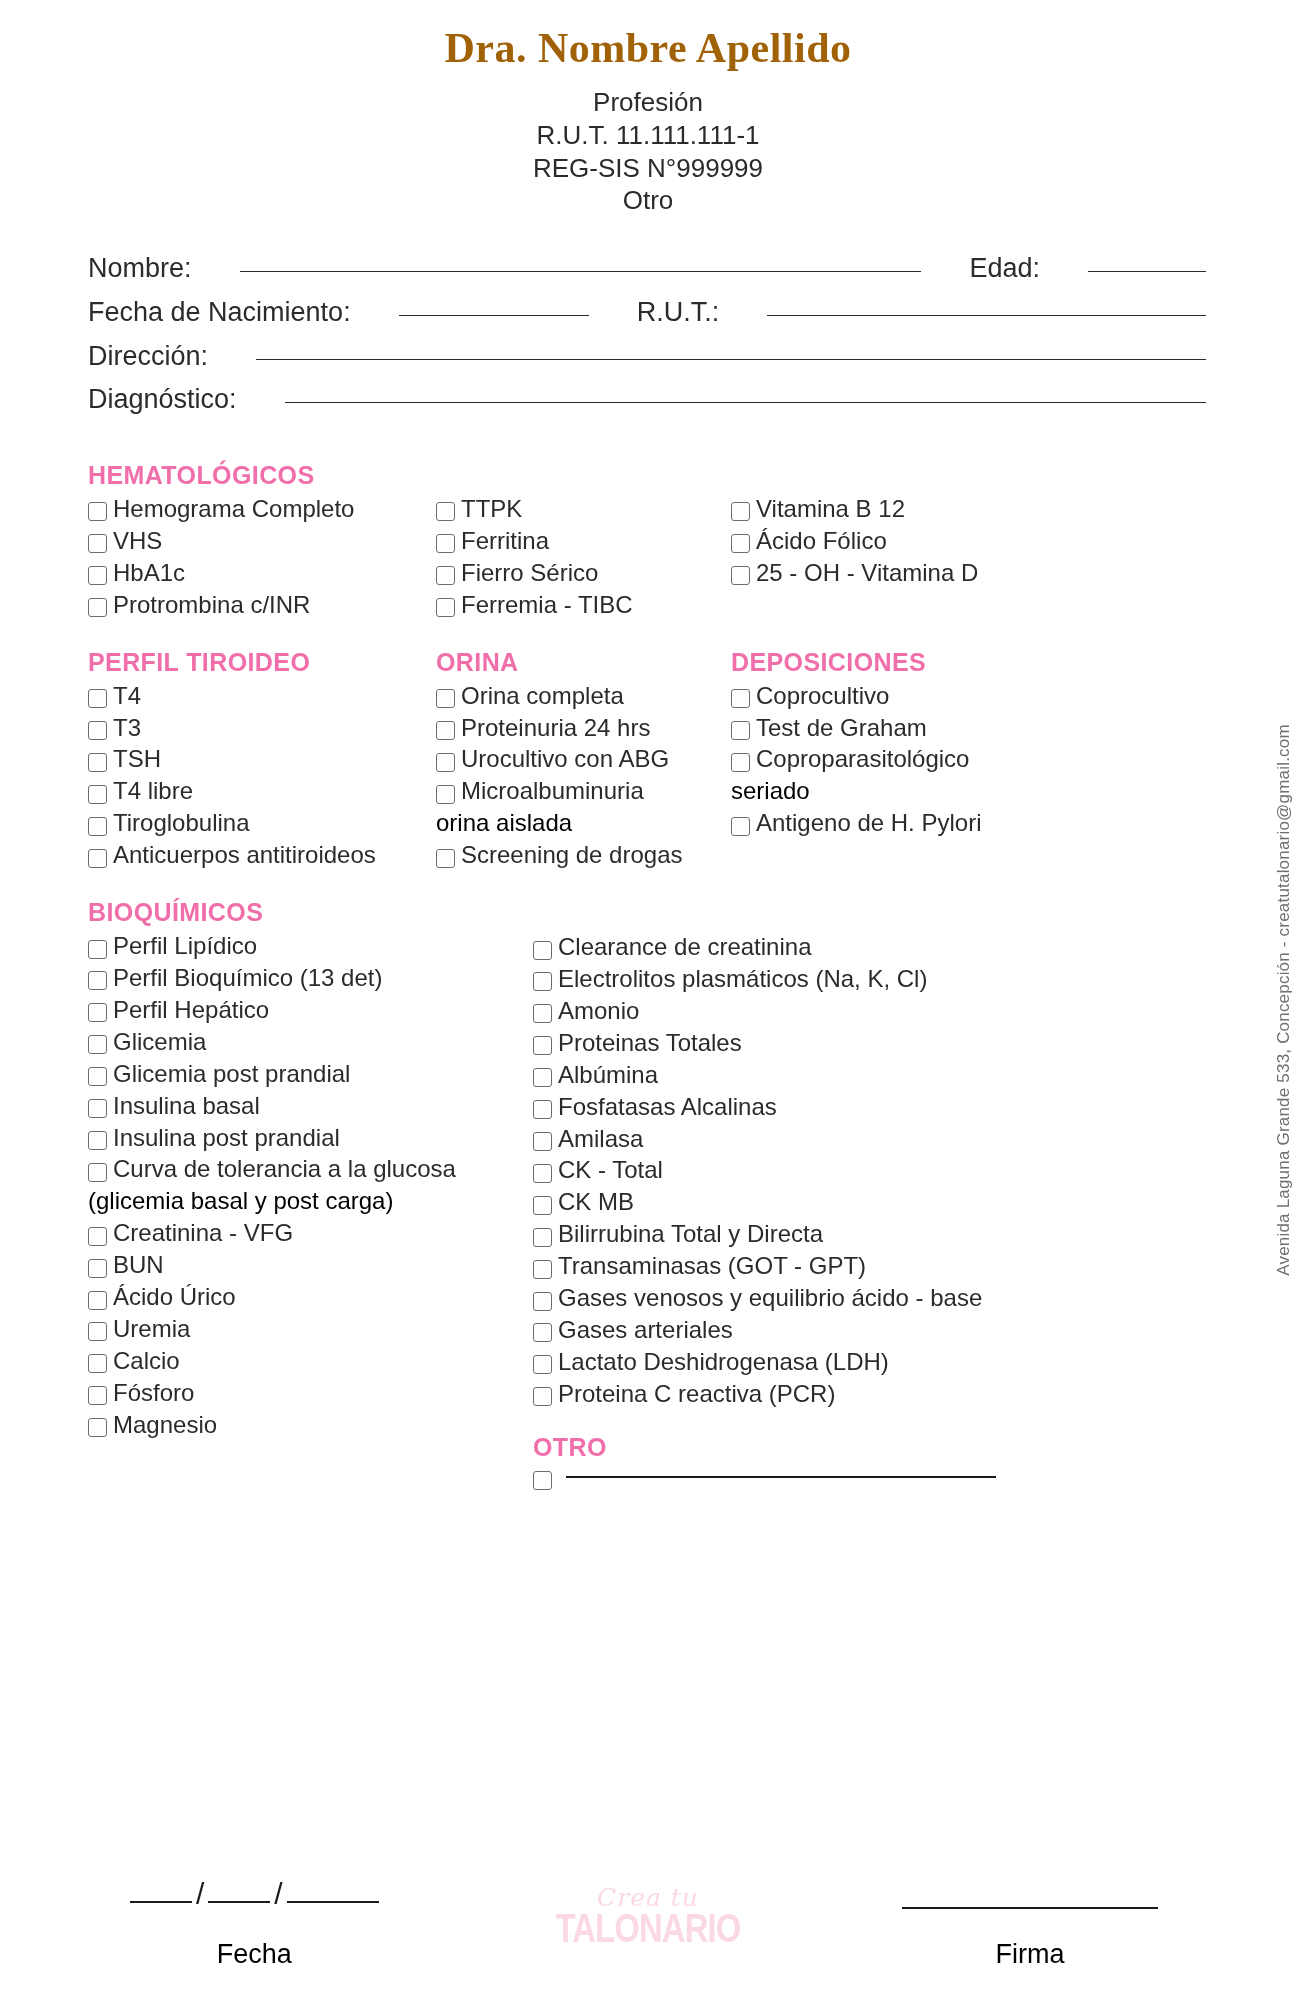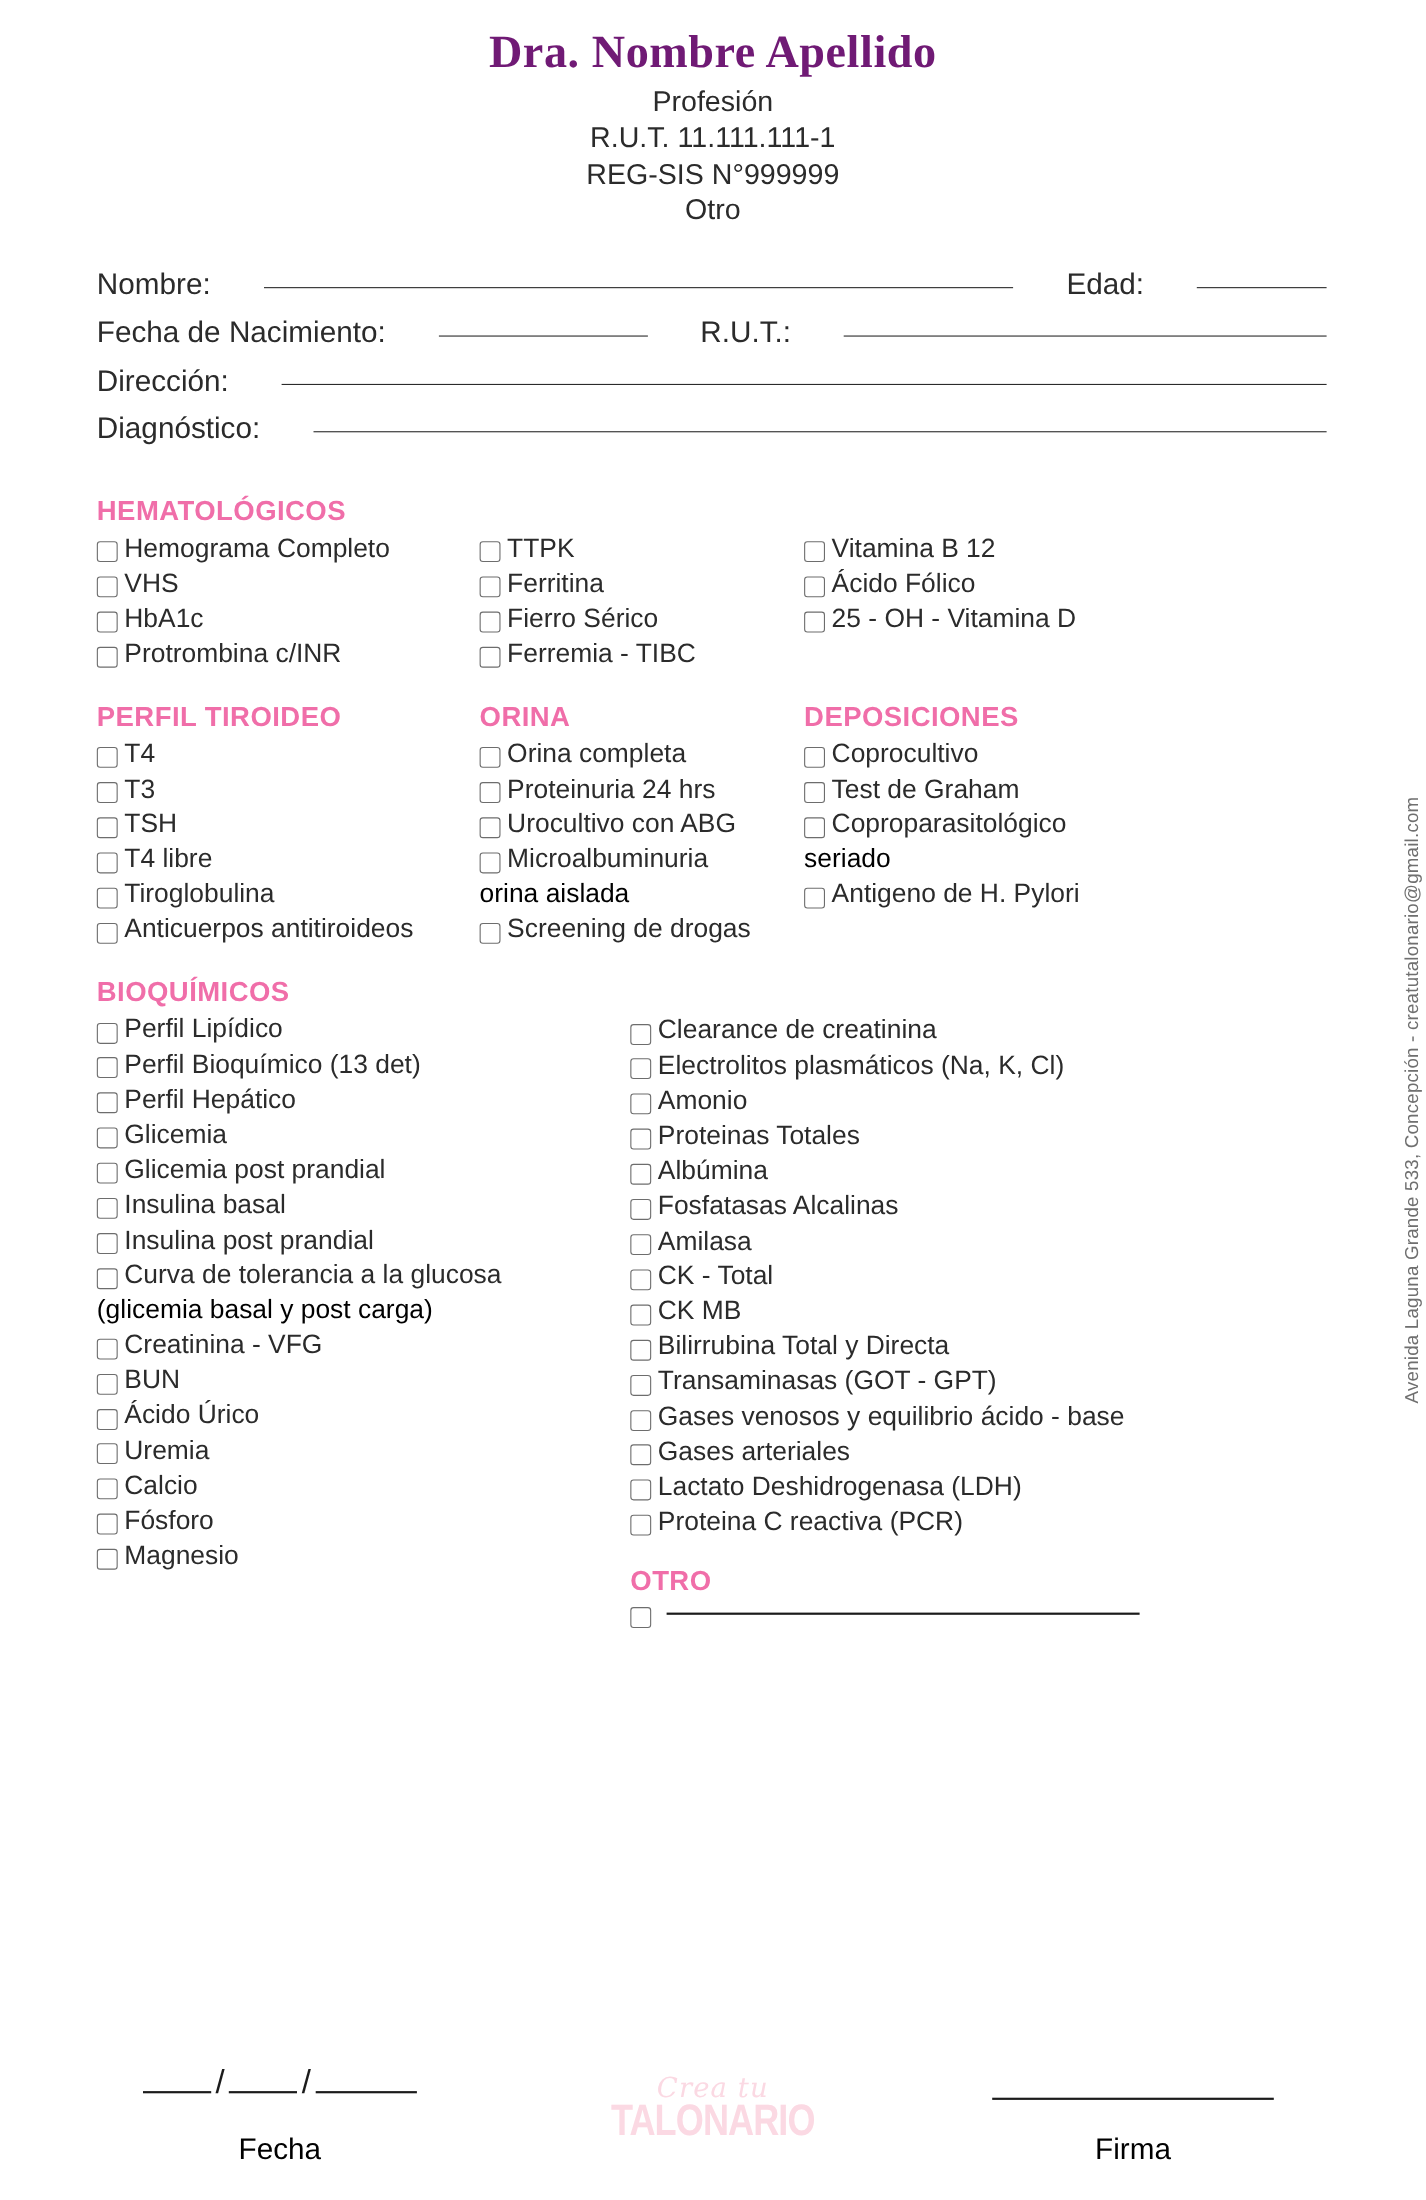--- a/index.html
+++ b/index.html
@@ -18,24 +18,24 @@
 
   
   .header {
     text-align: center;
     padding-top: 26px;
   }
   .doctor-name {
     font-family: "Liberation Serif", serif;
     font-weight: bold;
     font-size: 42px;
-    color: #701a75;
+    color: #a16207;
     letter-spacing: 0.5px;
     line-height: 1.05;
-    margin: 0 0 6px 0;
+    margin: 0 0 16px 0;
   }
   .header-line {
     font-size: 26px;
     line-height: 1.26;
     color: #2b2b2b;
     font-weight: 400;
   }
 
   
   .patient {
@@ -113,21 +113,21 @@
 
   
   .block-tri { margin-top: 26px; }
   .block-tri .c1 { flex: 0 0 348px; }
   .block-tri .c2 { flex: 0 0 295px; }
   .block-tri .c3 { flex: 1 1 auto; }
 
   
   .block-bio { margin-top: 26px; }
   .block-bio .c1 { flex: 0 0 445px; }
-  .block-bio .c2 { flex: 1 1 auto; padding-top: 34px; margin-left: 40px; }
+  .block-bio .c2 { flex: 1 1 auto; padding-top: 34px; }
 
   .otro-head {
     margin-top: 22px;
   }
   .otro-row {
     display: flex;
     align-items: center;
     margin-top: 2px;
   }
   .otro-rule {

